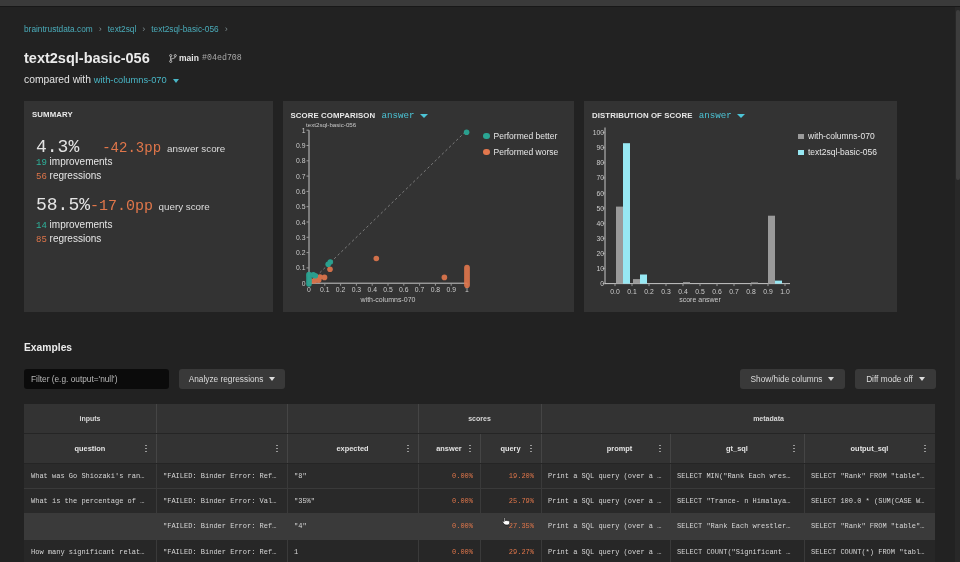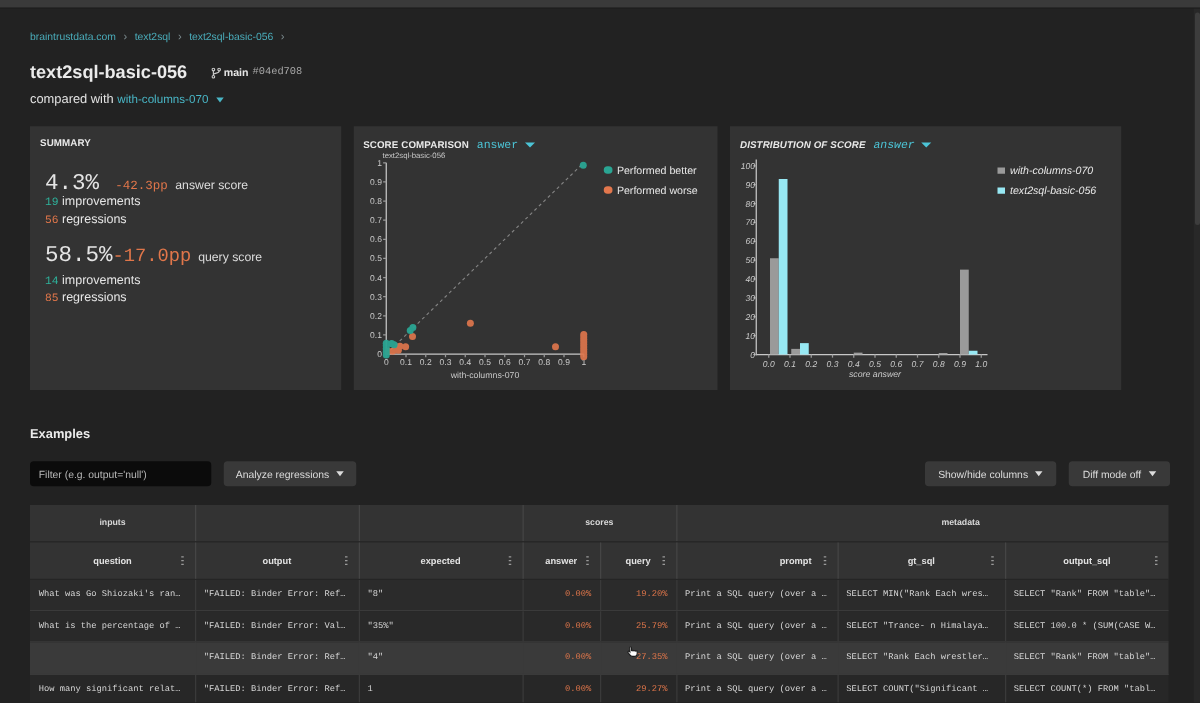--- a/index.html
+++ b/index.html
@@ -41,21 +41,21 @@
   <div class="abs mono" style="left:202px;top:53px;font-size:8.3px;color:#a8a8a8;">#04ed708</div>
 
   <div class="abs" style="left:24px;top:74px;font-size:10.3px;color:#e2e2e2;">compared with
     <span class="teal" style="color:#49b6c6;font-size:9.3px;">with-columns-070</span>
     <span class="caret" style="color:#49b6c6;margin-left:3px;"></span>
   </div>
 
   <div class="panel" style="left:24px;width:249px;">
     <div class="ptitle" style="position:absolute;left:8px;top:9px;">SUMMARY</div>
     <div class="abs" style="left:12px;top:36px;">
-      <span class="mono" style="font-size:18px;color:#e4e4e4;">4.3%</span><span class="mono orange" style="font-size:10px;margin-left:13px;">-42.3pp</span><span style="font-size:9.8px;color:#dddddd;margin-left:6px;">answer score</span>
+      <span class="mono" style="font-size:18px;color:#e4e4e4;">4.3%</span><span class="mono orange" style="font-size:14px;margin-left:23px;">-42.3pp</span><span style="font-size:9.8px;color:#dddddd;margin-left:6px;">answer score</span>
     </div>
     <div class="abs" style="left:12px;top:55px;font-size:10px;color:#e5e5e5;"><span class="mono green" style="font-size:9px;">19</span> improvements</div>
     <div class="abs" style="left:12px;top:69px;font-size:10px;color:#e5e5e5;"><span class="mono orange" style="font-size:9px;">56</span> regressions</div>
     <div class="abs" style="left:12px;top:94px;">
       <span class="mono" style="font-size:18px;color:#e4e4e4;">58.5%</span><span class="mono orange" style="font-size:15px;margin-left:0;">-17.0pp</span><span style="font-size:9.8px;color:#dddddd;margin-left:5.5px;margin-top:29px;">query score</span>
     </div>
     <div class="abs" style="left:12px;top:118px;font-size:10px;color:#e5e5e5;"><span class="mono green" style="font-size:9px;">14</span> improvements</div>
     <div class="abs" style="left:12px;top:132px;font-size:10px;color:#e5e5e5;"><span class="mono orange" style="font-size:9px;">85</span> regressions</div>
   </div>
 
@@ -160,21 +160,21 @@
         <circle cx="183.6" cy="31.2" r="2.8"></circle>
       </g>
     </svg>
 
     <div class="abs" style="left:200.5px;top:31.7px;width:6.5px;height:6.5px;border-radius:50%;background:#2aa593;"></div>
     <div class="abs" style="left:211px;top:30px;font-size:8.5px;color:#e8e8e8;">Performed better</div>
     <div class="abs" style="left:200.5px;top:47.7px;width:6.5px;height:6.5px;border-radius:50%;background:#e2774d;"></div>
     <div class="abs" style="left:211px;top:46px;font-size:8.5px;color:#e8e8e8;">Performed worse</div>
   </div>
 
-  <div class="panel" style="left:584px;width:313px;font-style:italic;">
+  <div class="panel" style="left:584px;width:313px;">
     <div class="ptitle" style="position:absolute;left:8px;top:9px;">DISTRIBUTION OF SCORE
       <span class="tealmono" style="font-size:9.2px;letter-spacing:0;margin-left:4px;">answer</span>
       <span class="caret" style="color:#4cc4d6;margin-left:3px;border-left-width:4px;border-right-width:4px;border-top-width:4.5px;"></span>
     </div>
     <svg class="abs" style="left:0;top:0;" width="313" height="211" viewBox="0 0 313 211">
 
       <g stroke="#c7c7c7" stroke-width="1">
         <line x1="21" y1="26.5" x2="21" y2="183.1"></line>
         <line x1="20.5" y1="182.6" x2="206" y2="182.6"></line>
       </g>
@@ -265,25 +265,24 @@
       <div class="abs ghd" style="left:394px;width:123px;">scores</div>
       <div class="abs ghd" style="left:517px;width:455px;">metadata</div>
       <div class="gv" style="left:132px;"></div>
       <div class="gv" style="left:263px;"></div>
       <div class="gv" style="left:394px;"></div>
       <div class="gv" style="left:517px;"></div>
     </div>
 
     <div class="abs" style="left:0;top:29.5px;width:911px;height:30px;background:#333333;border-bottom:1px solid #252525;">
       <div class="abs chd" style="left:0;width:132px;">question</div>
-      <div class="abs chd" style="left:132px;width:131px;">output</div>
       <div class="abs chd" style="left:263px;width:131px;">expected</div>
       <div class="abs chd" style="left:394px;width:62px;">answer</div>
       <div class="abs chd" style="left:456px;width:61px;">query</div>
-      <div class="abs chd" style="left:534px;width:129px;padding-left:28px;">prompt</div>
+      <div class="abs chd" style="left:517px;width:129px;padding-left:28px;">prompt</div>
       <div class="abs chd" style="left:646px;width:134px;">gt_sql</div>
       <div class="abs chd" style="left:780px;width:131px;">output_sql</div>
       <div class="gv" style="left:132px;"></div>
       <div class="gv" style="left:263px;"></div>
       <div class="gv" style="left:394px;"></div>
       <div class="gv" style="left:456px;"></div>
       <div class="gv" style="left:517px;"></div>
       <div class="gv" style="left:646px;"></div>
       <div class="gv" style="left:780px;"></div>
       <div class="dots" style="left:121px;"></div>

